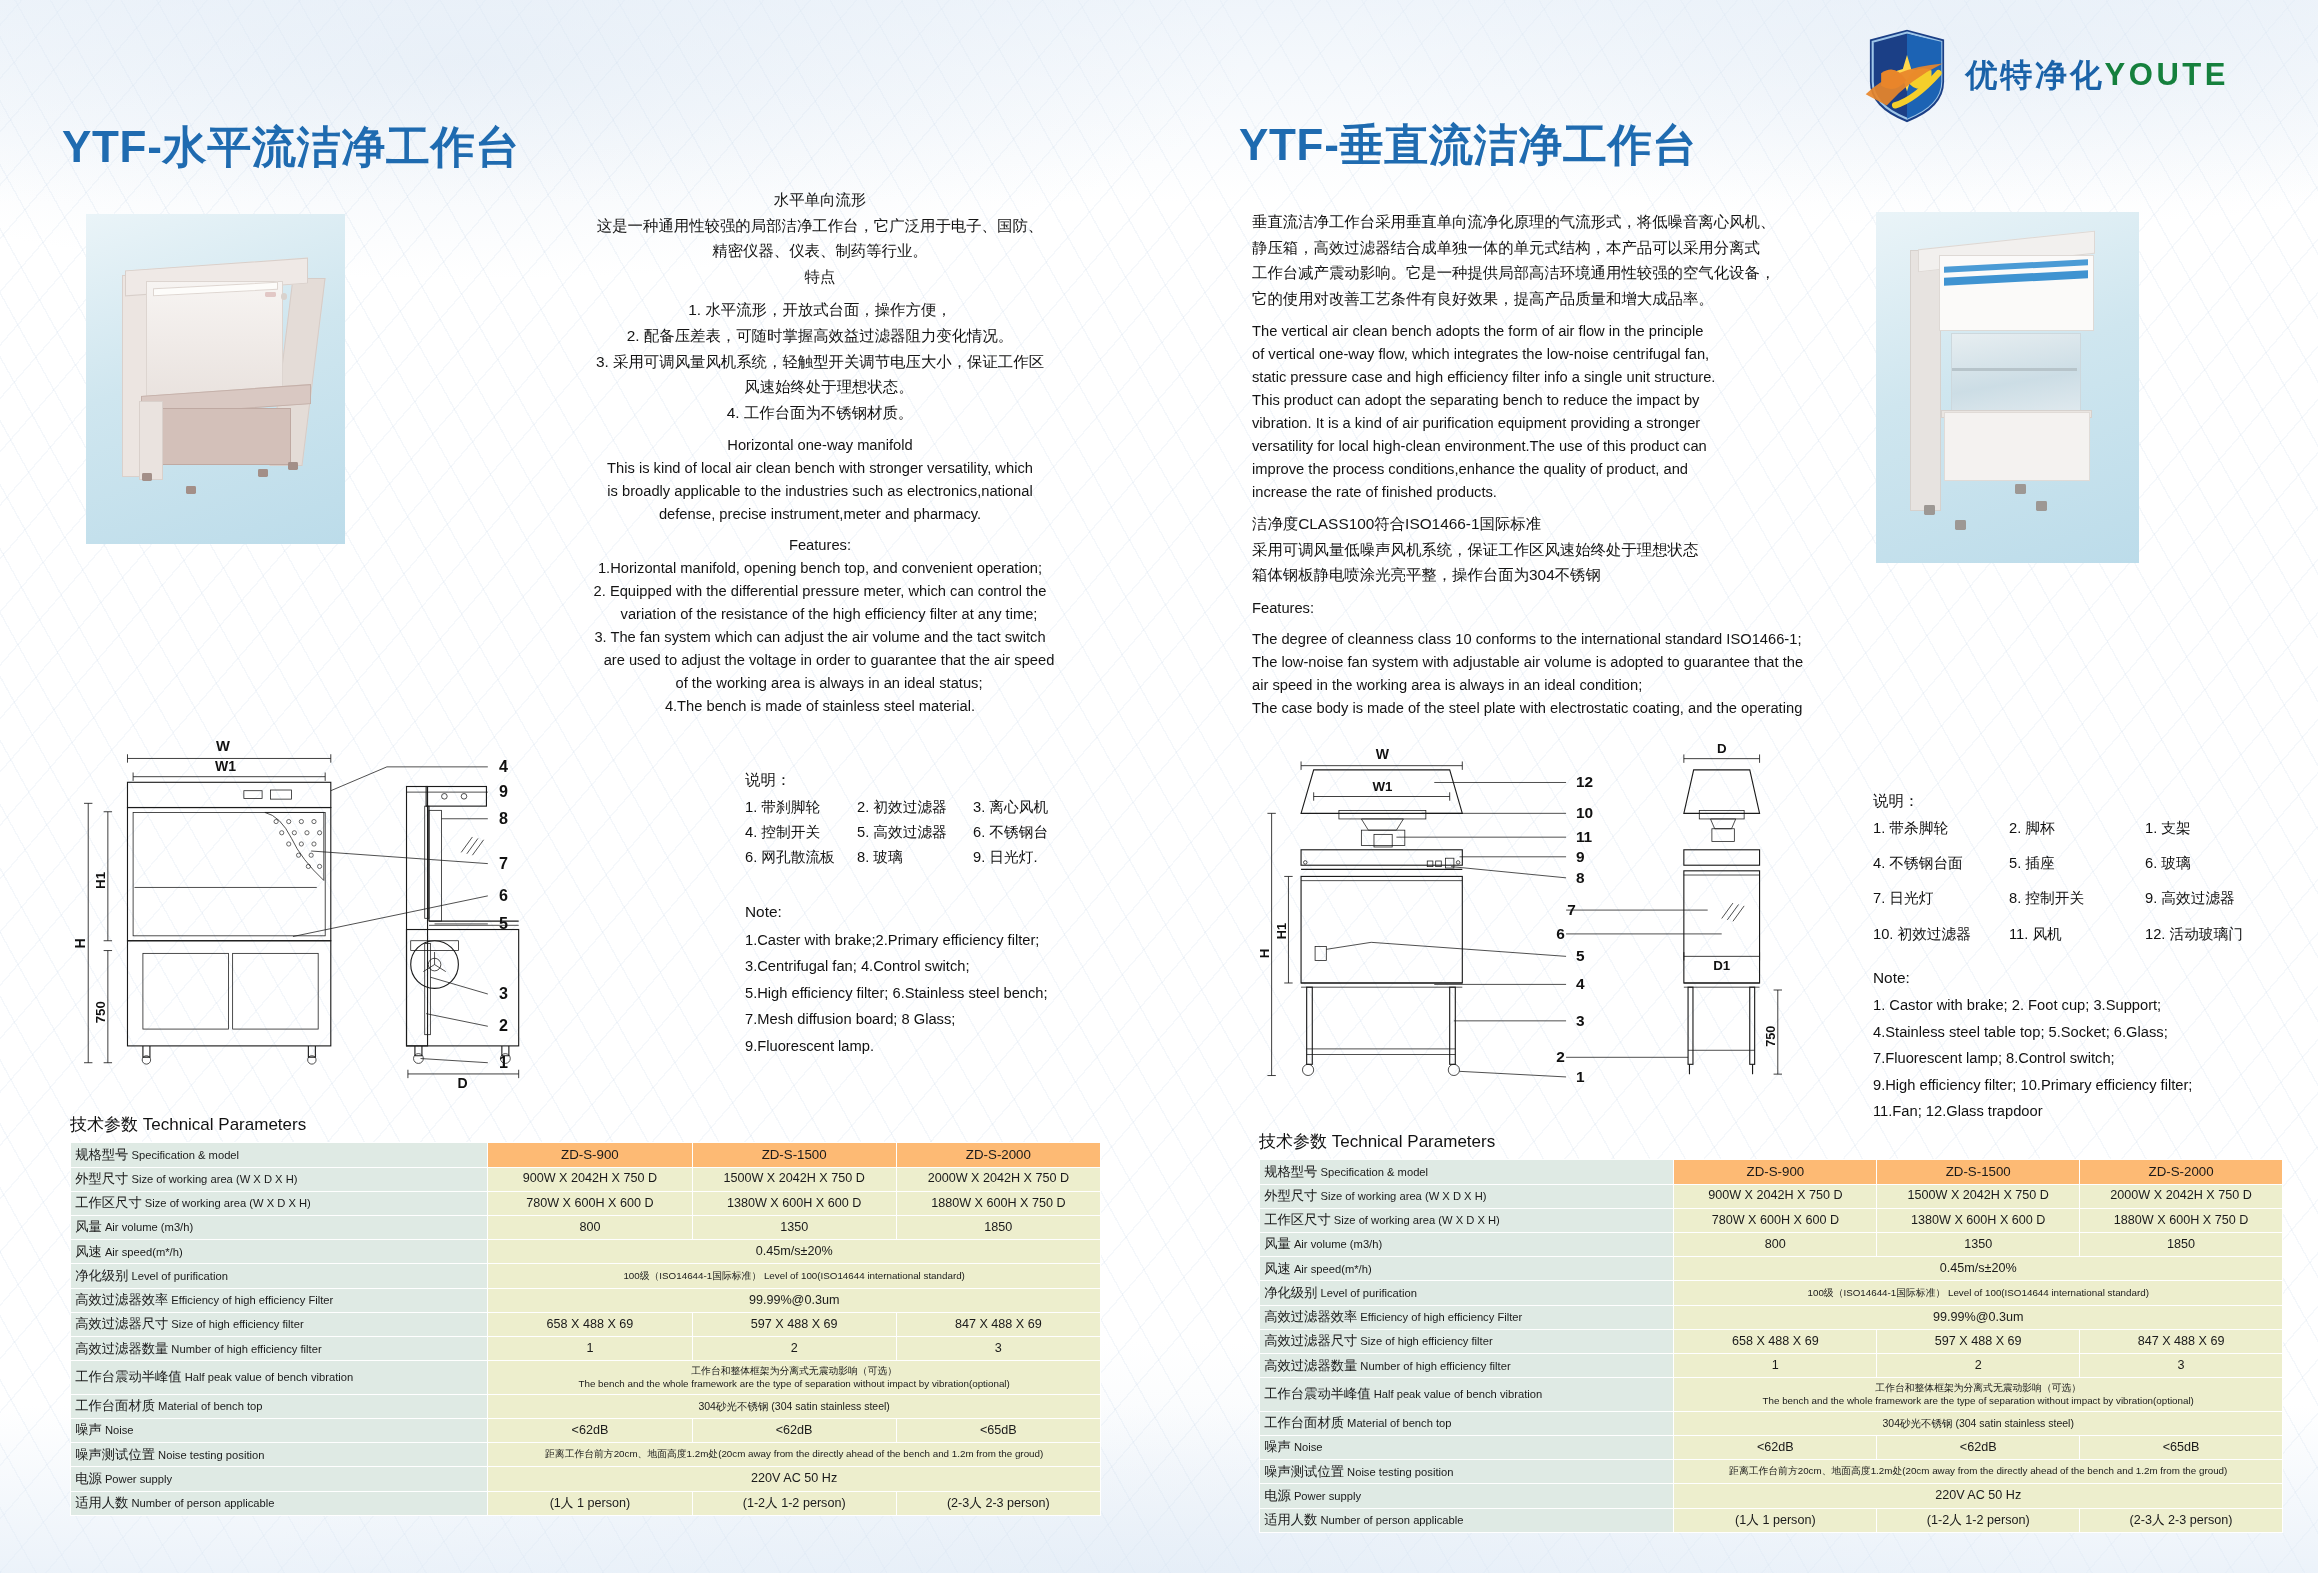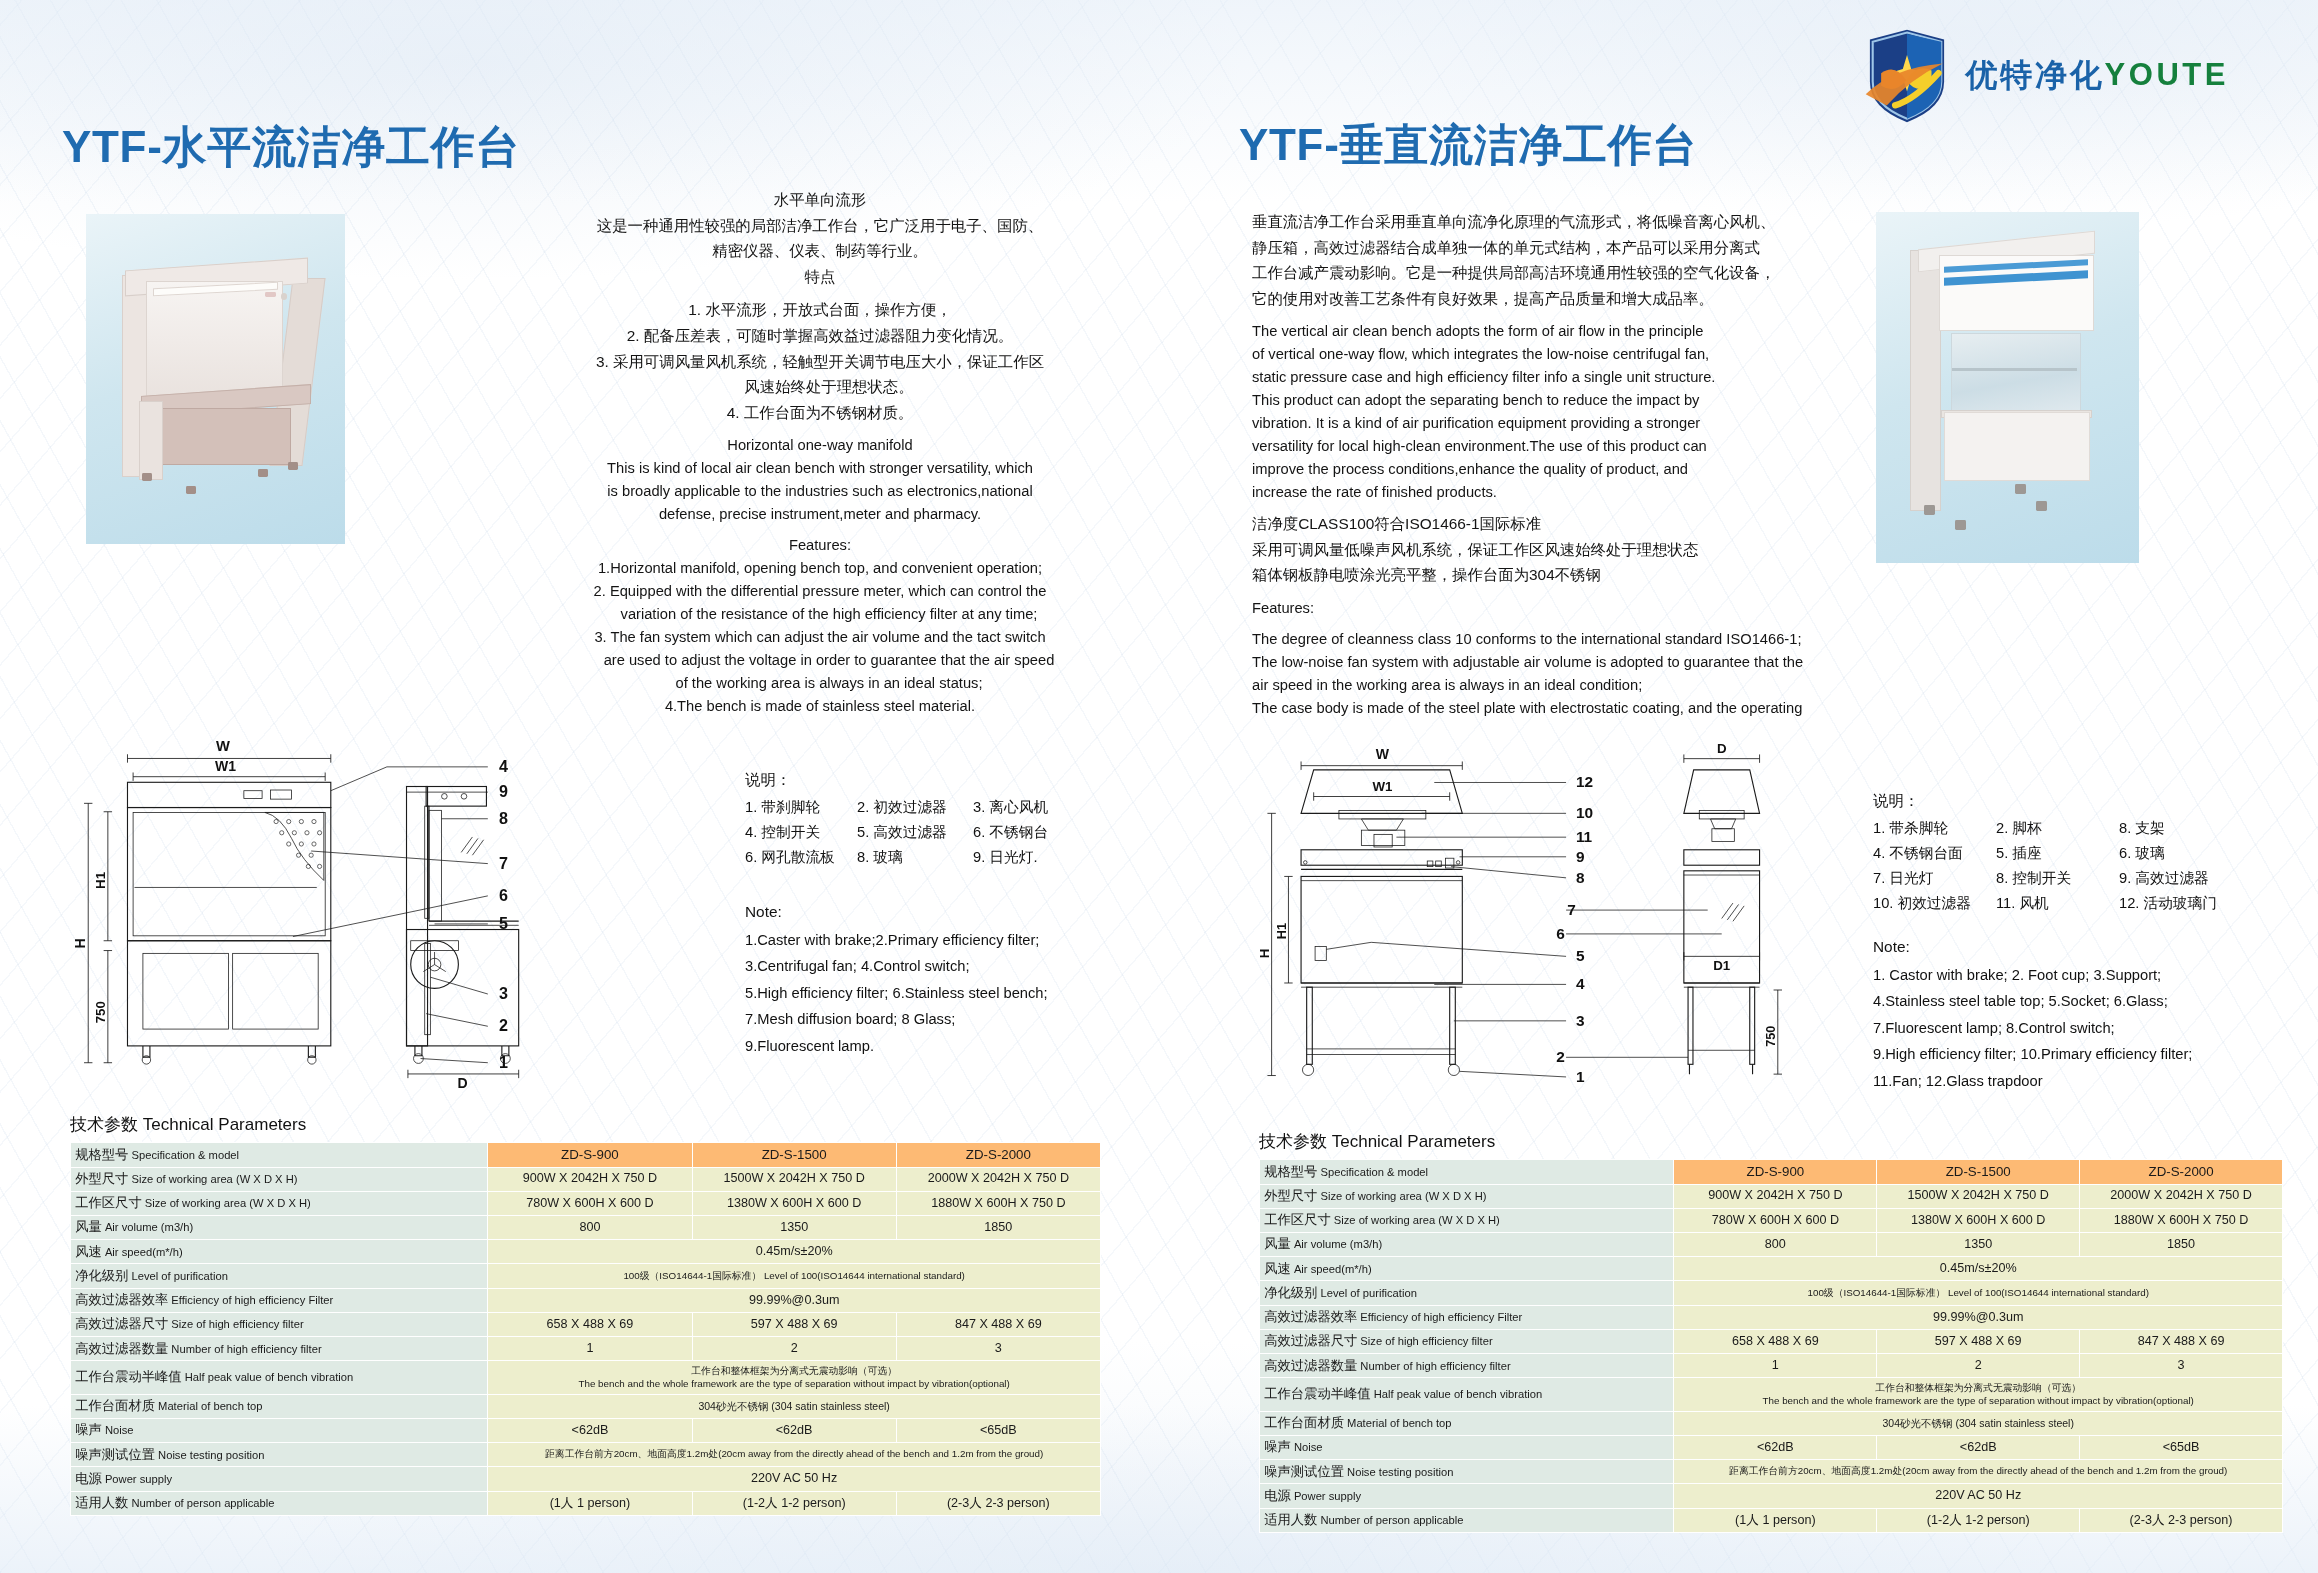--- a/index.html
+++ b/index.html
@@ -98,21 +98,21 @@
   .drawing{position:absolute;}
   #draw-left{left:70px;top:733px;width:659px;height:365px;}
   #draw-right{left:1259px;top:743px;width:652px;height:358px;}
 
   
   .legend{position:absolute;font-size:14.7px;line-height:1.52;color:#111;}
   #legend-left{left:745px;top:768px;width:365px;}
   #legend-right{left:1873px;top:789px;width:393px;}
   .legend .lg-title{font-size:15.4px;margin-bottom:4.2px;}
   .lg-grid{display:grid;grid-template-columns:112px 116px auto;row-gap:2.8px;margin-bottom:3.5px;}
-  .lg-grid.cols-right{grid-template-columns:123px 123px auto;}
+  .lg-grid.cols-right{grid-template-columns:123px 123px auto;gap:13px;}
   .note-title{margin-top:32px;margin-bottom:4.9px;font-size:15.4px;}
   .note-line{margin-bottom:4.2px;}
 
   
   .spec{position:absolute;}
   #spec-left{left:70px;top:1113px;width:1031px;}
   #spec-right{left:1259px;top:1130px;width:1024px;}
   .spec-head{font-size:17px;margin-bottom:6.3px;color:#111;}
   table.tp{border-collapse:collapse;width:100%;table-layout:fixed;font-size:12px;}
   table.tp td{
@@ -558,21 +558,21 @@
     <div class="note-line">5.High efficiency filter; 6.Stainless steel bench;</div>
     <div class="note-line">7.Mesh diffusion board; 8 Glass;</div>
     <div class="note-line">9.Fluorescent lamp.</div>
   </div>
 
   <div class="legend" id="legend-right">
     <div class="lg-title">说明：</div>
     <div class="lg-grid cols-right">
       <div>1. 带杀脚轮</div>
       <div>2. 脚杯</div>
-      <div>8. 支架</div>
+      <div>1. 支架</div>
       <div>4. 不锈钢台面</div>
       <div>5. 插座</div>
       <div>6. 玻璃</div>
       <div>7. 日光灯</div>
       <div>8. 控制开关</div>
       <div>9. 高效过滤器</div>
       <div>10. 初效过滤器</div>
       <div>11. 风机</div>
       <div>12. 活动玻璃门</div>
     </div>

